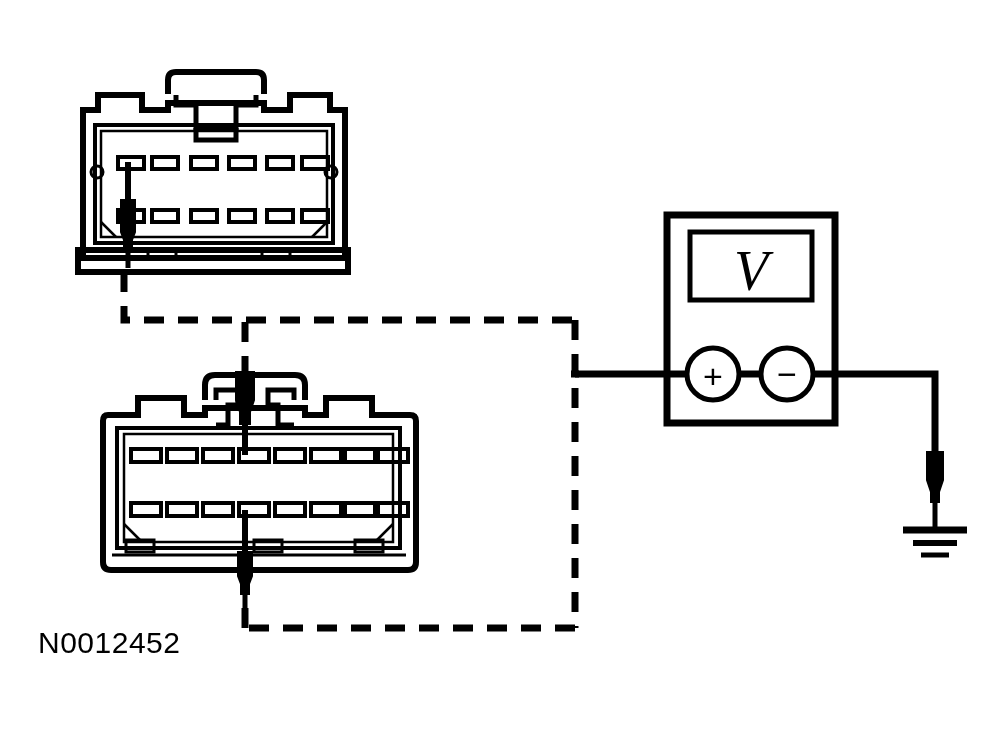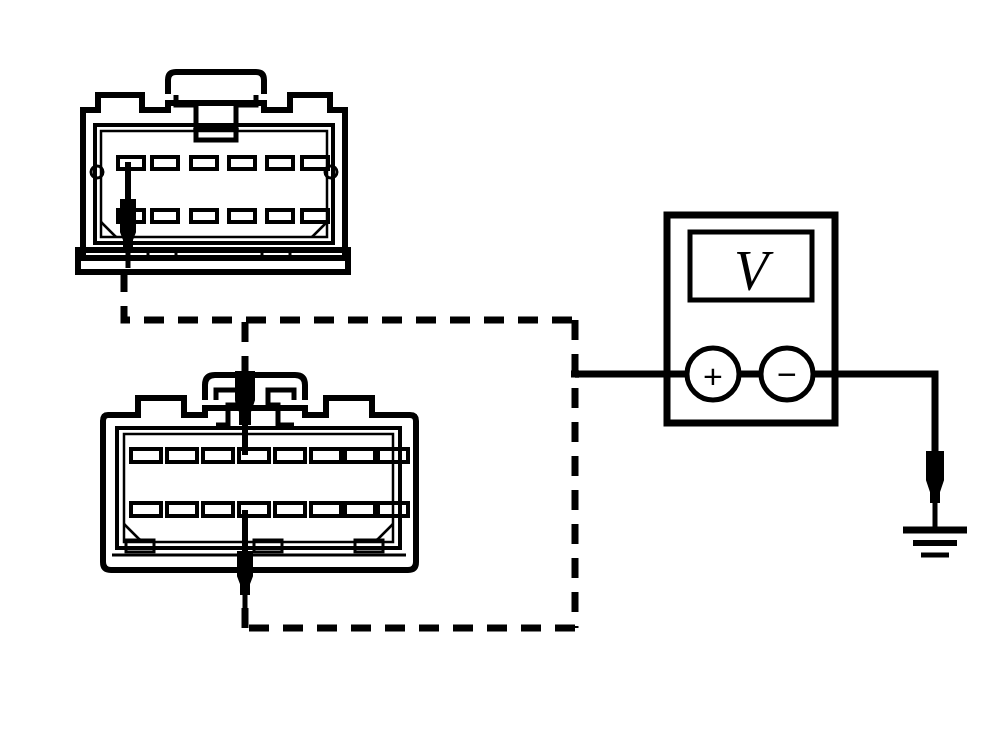--- a/index.html
+++ b/index.html
@@ -188,14 +188,15 @@
     <g>
       <path d="M927,452 L943,452 L943,480 L939,492 L939,502 L931,502 L931,492 L927,480 Z" fill="#000" stroke="#000" stroke-width="2"></path>
       <line x1="935" y1="502" x2="935" y2="530" stroke="#000" stroke-width="5"></line>
       <line x1="903" y1="530" x2="967" y2="530" stroke="#000" stroke-width="7"></line>
       <line x1="913" y1="543" x2="957" y2="543" stroke="#000" stroke-width="6"></line>
       <line x1="921" y1="555" x2="949" y2="555" stroke="#000" stroke-width="5"></line>
     </g>
 
   </svg>
 
+  <div class="fig-label">N0012452</div>
 
 </div>
 
 </body></html>

